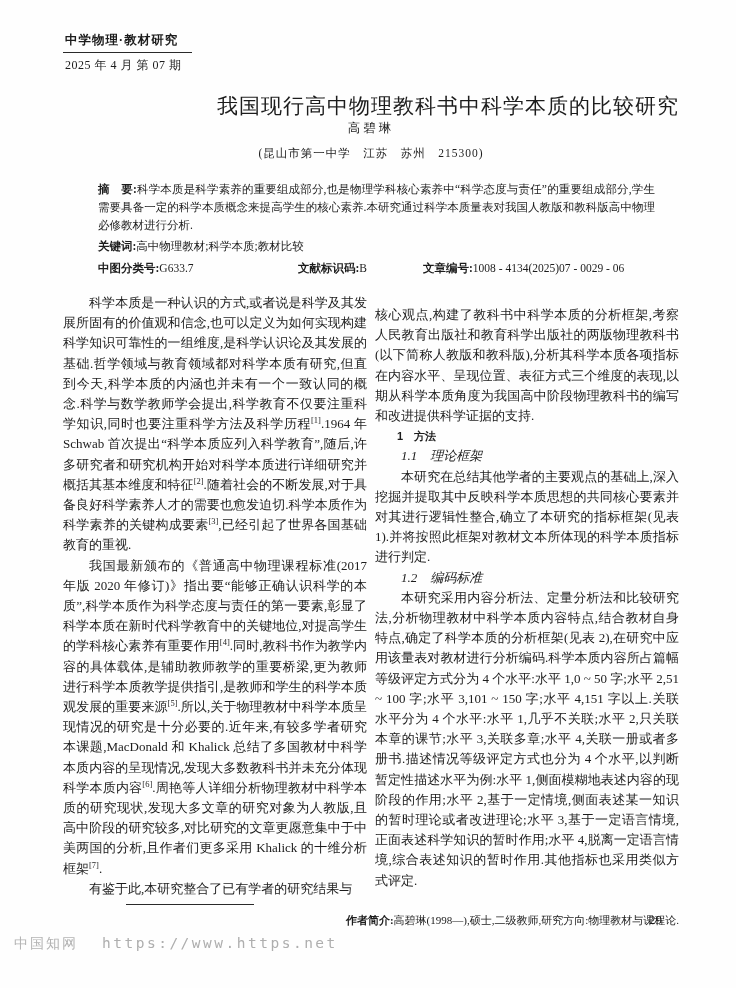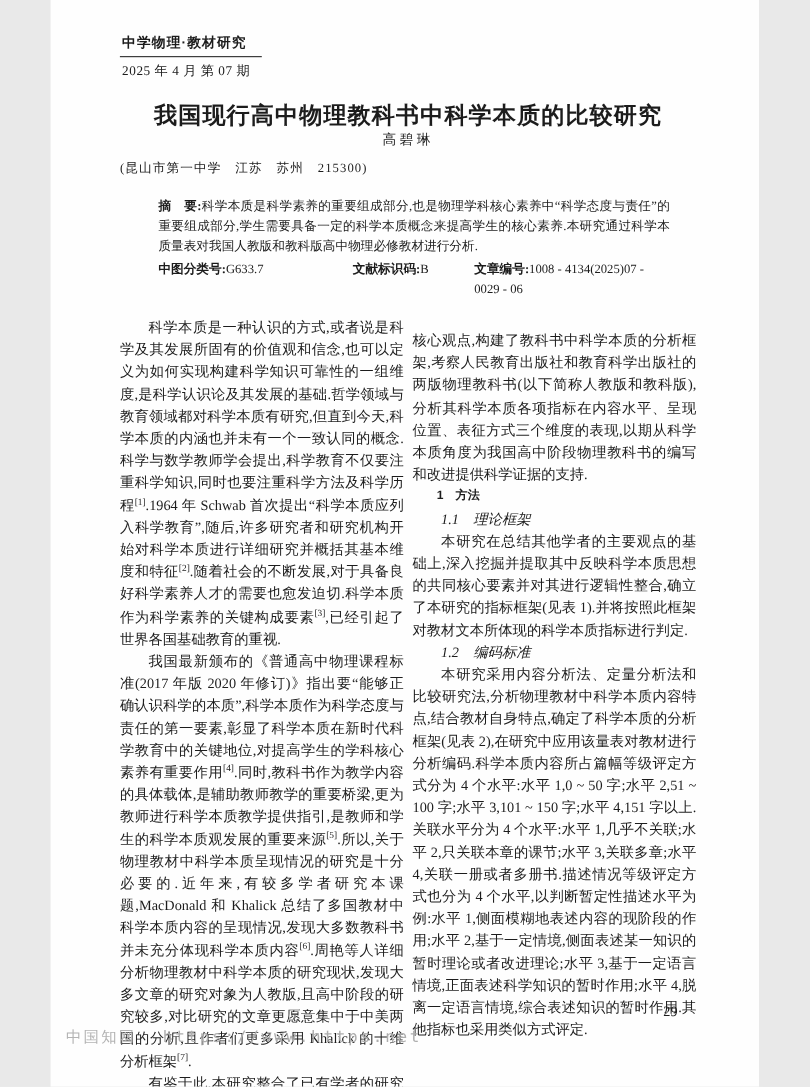--- a/index.html
+++ b/index.html
@@ -1,18 +1,18 @@
 <!DOCTYPE html>
 <html><head>
 <meta charset="utf-8">
 <style>
   html,body{margin:0;padding:0;background:#e9e9e9;}
   .page{
     position:relative;
-    width:644px;height:988px;
+    width:736px;height:988px;
     margin:0 auto;
     background:#fefefe;
     color:#1c1c1c;
     font-family:"Liberation Serif",serif;
     overflow:hidden;
     box-sizing:border-box;
   }
   .content{padding:30px 57px 0 63px;}
 
   
@@ -23,28 +23,28 @@
     font-size:12.5px;
     letter-spacing:1px;
     padding:0 14px 3px 2px;
     border-bottom:1.5px solid #2a2a2a;
   }
   .issue-line{font-size:12px;margin-top:4px;letter-spacing:0.5px;padding-left:2px;}
 
   
   .paper-title{
     margin:18px 0 0 0;
-    text-align:center;
+    text-align:right;
     font-family:"Liberation Sans",sans-serif;
-    font-weight:700;
+    font-weight:400;
     font-size:21px;
     letter-spacing:1px;
   }
   .paper-author{text-align:center;font-size:12.5px;letter-spacing:3px;}
-  .paper-affiliation{text-align:left;margin-top:9px;font-size:11.5px;letter-spacing:1px;}
+  .paper-affiliation{text-align:center;margin-top:9px;font-size:11.5px;letter-spacing:1px;}
 
   
   .abstract-block{
     margin:20px 24px 0 35px;
     font-size:11.5px;
     line-height:17.8px;
     text-align:justify;
   }
   .block-label{font-family:Liberation Serif, serif;font-weight:bold;}
   .keywords-block{margin:4px 24px 0 35px;font-size:11.5px;line-height:17.8px;}
@@ -114,20 +114,23 @@
     </div>
 
     <h1 class="paper-title">我国现行高中物理教科书中科学本质的比较研究</h1>
     <div class="paper-author">高碧琳</div>
     <div class="paper-affiliation">(昆山市第一中学　江苏　苏州　215300)</div>
 
     <div class="abstract-block">
       <span class="block-label">摘　要:</span><span>科学本质是科学素养的重要组成部分,也是物理学科核心素养中“科学态度与责任”的重要组成部分,学生需要具备一定的科学本质概念来提高学生的核心素养.本研究通过科学本质量表对我国人教版和教科版高中物理必修教材进行分析.</span>
     </div>
 
+    <div class="keywords-block">
+      <span class="block-label">关键词:</span><span>高中物理教材;科学本质;教材比较</span>
+    </div>
 
     <div class="meta-line">
       <span class="meta-item clc"><span class="block-label">中图分类号:</span><span>G633.7</span></span>
       <span class="meta-item code"><span class="block-label">文献标识码:</span><span>B</span></span>
       <span class="meta-item artno"><span class="block-label">文章编号:</span><span>1008 - 4134(2025)07 - 0029 - 06</span></span>
     </div>
 
     <div class="columns">
       <div class="col">
         <p>科学本质是一种认识的方式,或者说是科学及其发展所固有的价值观和信念,也可以定义为如何实现构建科学知识可靠性的一组维度,是科学认识论及其发展的基础.哲学领域与教育领域都对科学本质有研究,但直到今天,科学本质的内涵也并未有一个一致认同的概念.科学与数学教师学会提出,科学教育不仅要注重科学知识,同时也要注重科学方法及科学历程<sup>[1]</sup>.1964 年 Schwab 首次提出“科学本质应列入科学教育”,随后,许多研究者和研究机构开始对科学本质进行详细研究并概括其基本维度和特征<sup>[2]</sup>.随着社会的不断发展,对于具备良好科学素养人才的需要也愈发迫切.科学本质作为科学素养的关键构成要素<sup>[3]</sup>,已经引起了世界各国基础教育的重视.</p>

